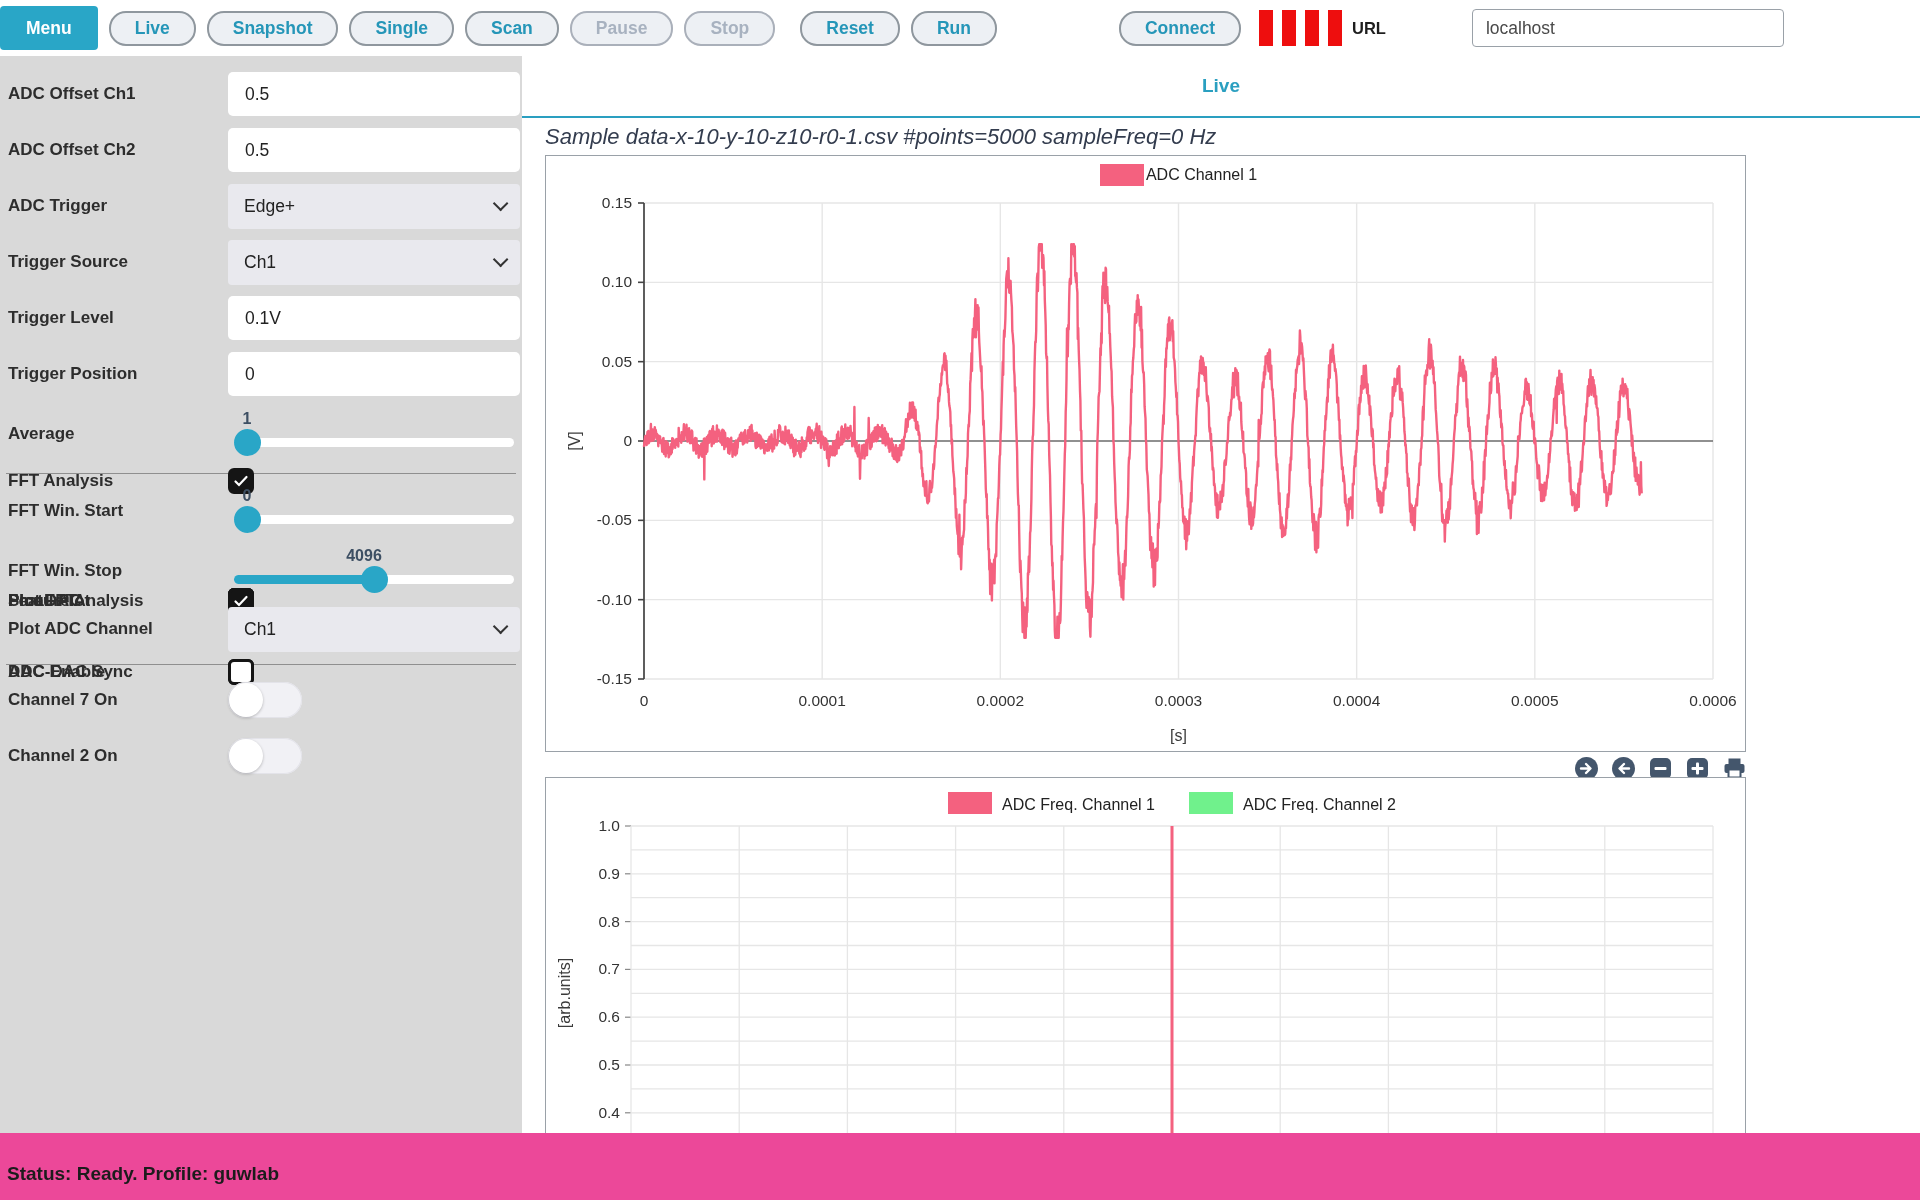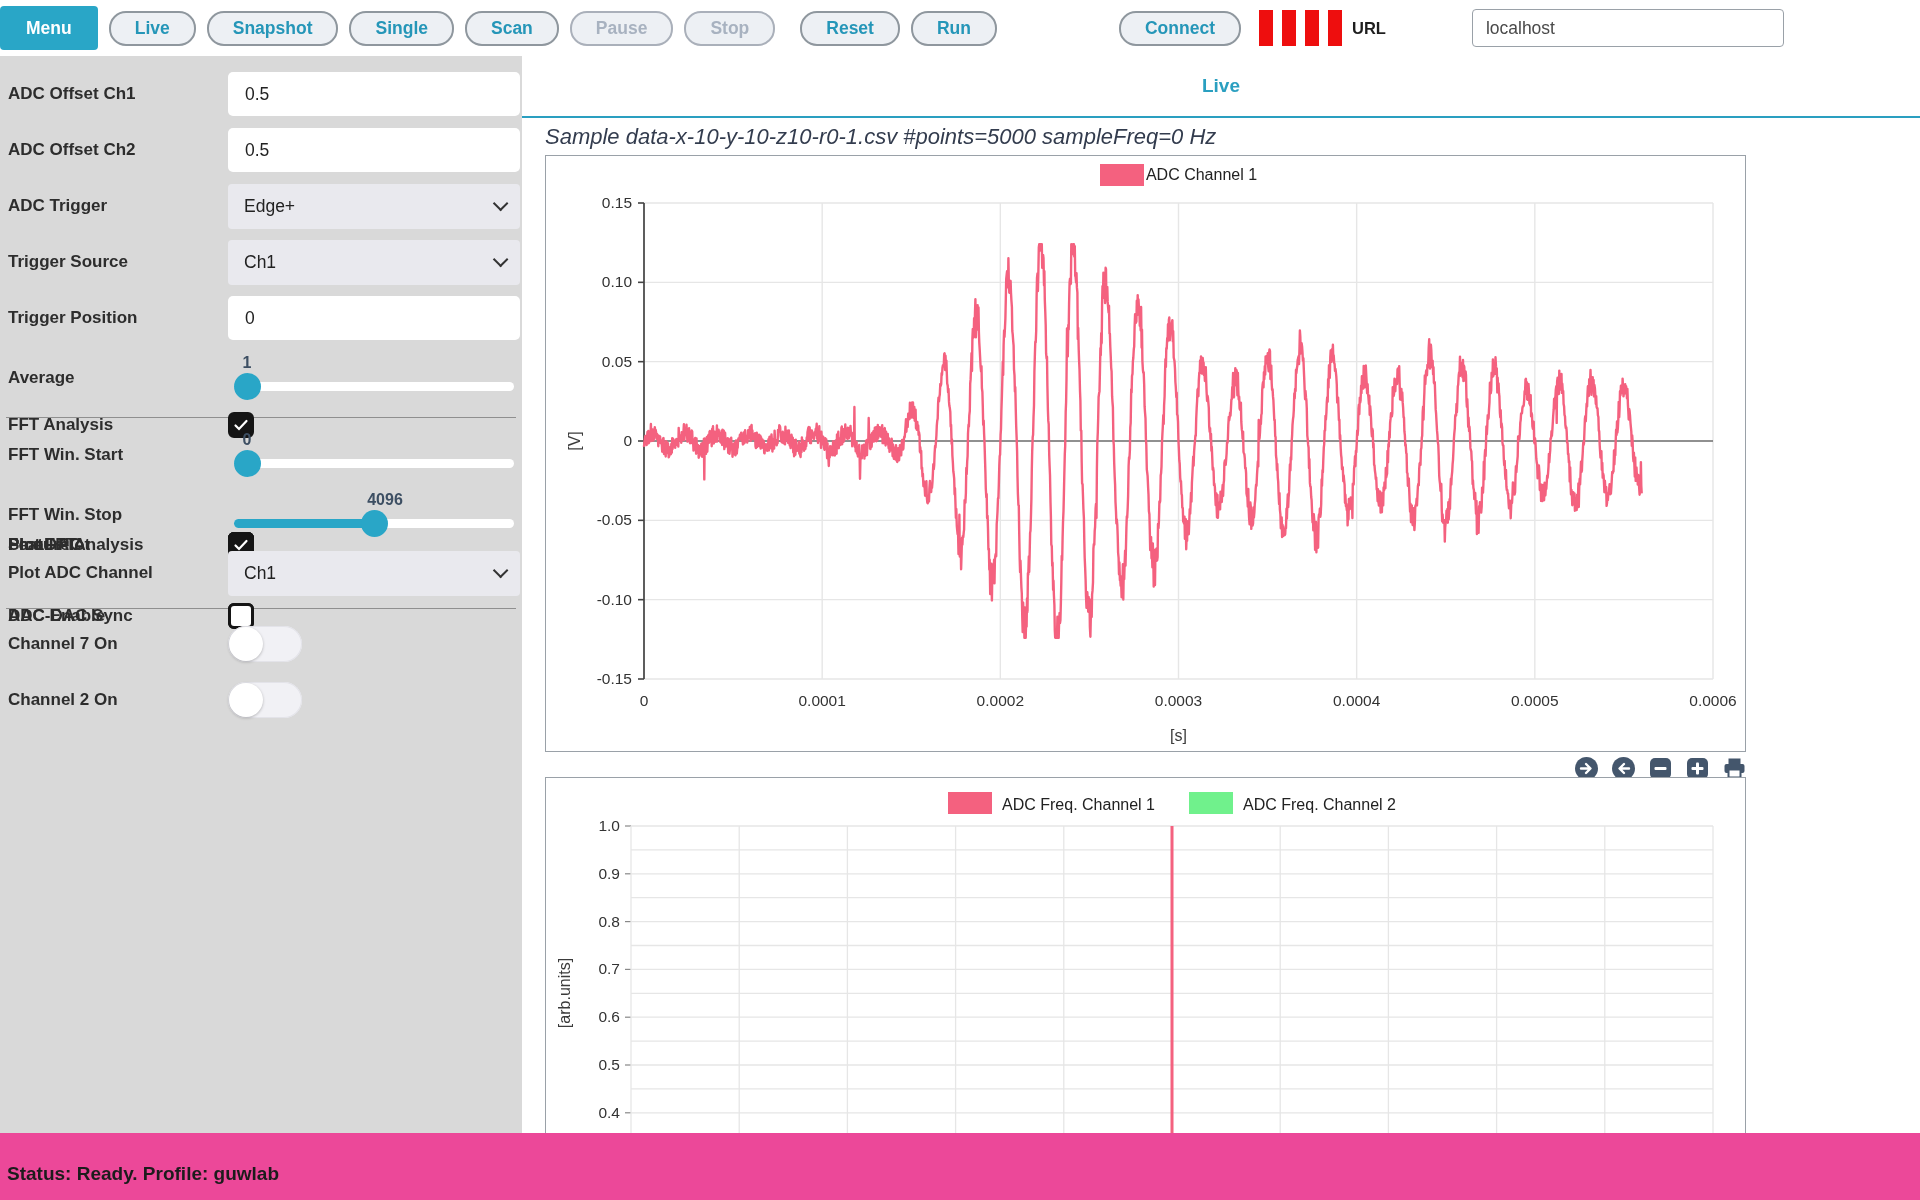--- a/index.html
+++ b/index.html
@@ -146,20 +146,26 @@
       <div class="srow row-select">
         <span class="slabel">Trigger Source</span>
         <div class="sctrl">
           <div class="sel">
             <span>Ch1</span>
             <span class="chev"></span>
           </div>
         </div>
       </div>
       <div class="srow row-input">
+        <span class="slabel">Trigger Level</span>
+        <div class="sctrl">
+          <input class="tinput" value="0.1V" style="">
+        </div>
+      </div>
+      <div class="srow row-input">
         <span class="slabel">Trigger Position</span>
         <div class="sctrl">
           <input class="tinput" value="0" style="">
         </div>
       </div>
       <div class="srow row-slider">
         <span class="slabel">Average</span>
         <div class="sctrl">
           <div class="slider-wrap">
             <div class="slider-track"></div>
@@ -189,21 +195,21 @@
           </div>
         </div>
       </div>
       <div class="srow row-slider2">
         <span class="slabel">FFT Win. Stop</span>
         <div class="sctrl">
           <div class="slider-wrap">
             <div class="slider-track"></div>
             <div class="slider-fill" style="width: 140.5px;"></div>
             <div class="slider-thumb" style="left: 126.5px;"></div>
-            <span class="slider-val" style="left: 151px; text-align: right;">4096</span>
+            <span class="slider-val" style="left: 130px; text-align: right;">4096</span>
           </div>
         </div>
       </div>
       <div class="srow row-checkbox">
         <span class="slabel">Feature Analysis</span>
         <div class="sctrl">
           <div class="cbox checked">
             <svg width="18" height="18" viewBox="0 0 18 18">
               <path d="M3.5 9.5l3.5 3.5 7.5-8" stroke="#fff" stroke-width="2.2" fill="none" stroke-linecap="round"></path>
             </svg>

